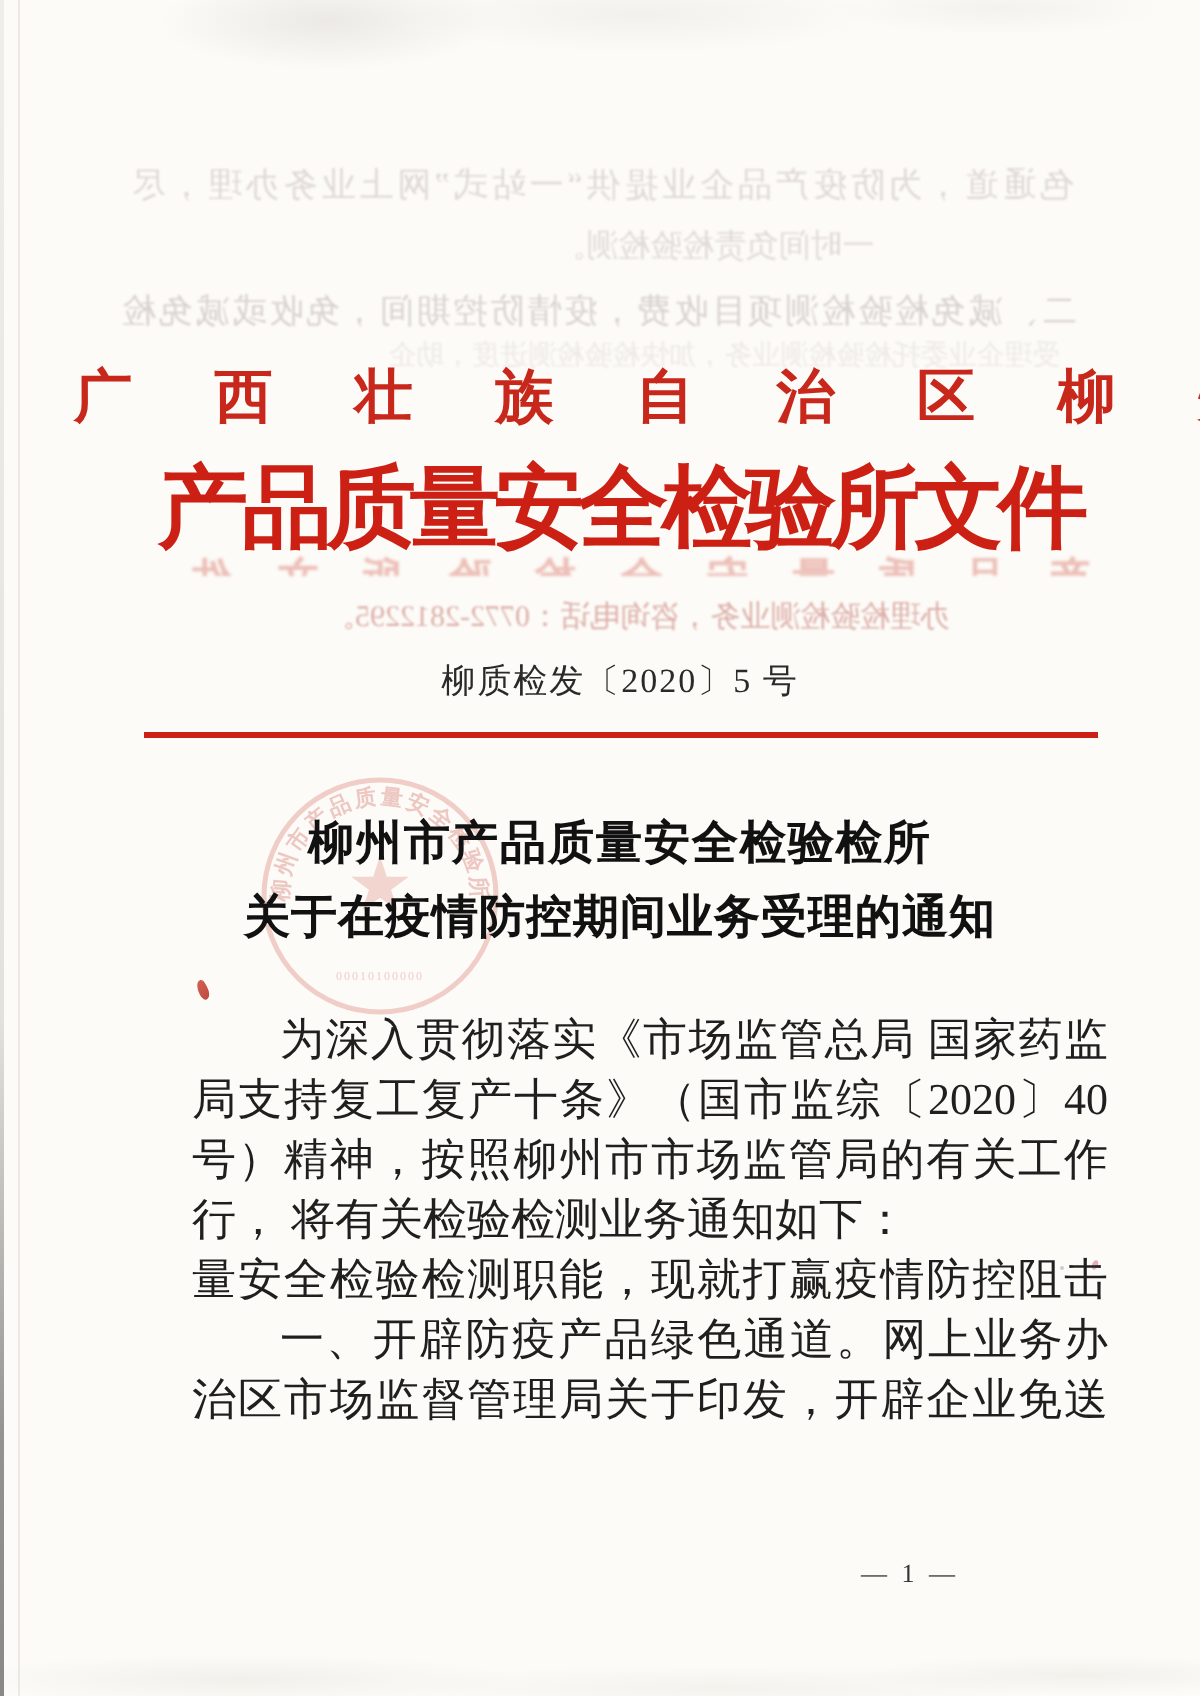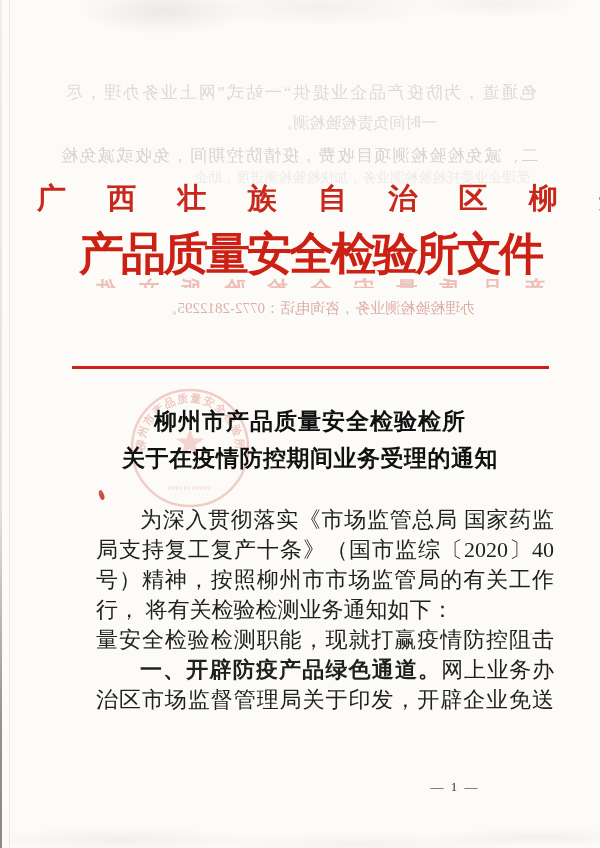--- a/index.html
+++ b/index.html
@@ -86,21 +86,21 @@
   .body-block{
     position:absolute;left:96px;top:505px;width:458px;
     color:#1f1f1f;font-size:22px;
   }
   .bline{
     height:30px;line-height:30px;white-space:nowrap;
   }
   .bline.jl{text-align:justify;text-align-last:justify;white-space:normal;height:30px;overflow:hidden;}
   .bline.ind{text-indent:2em;}
   .lead-bold{
-    font-weight:bold;
+    font-weight:normal;
     font-family:"Liberation Sans","DejaVu Sans",sans-serif;
     letter-spacing:.5px;
   }
   .page-number{
     position:absolute;left:420px;top:779px;width:70px;
     color:#333;font-size:13px;letter-spacing:2px;text-align:center;
     font-family:"Liberation Serif","DejaVu Serif",serif;
   }
 </style>
 </head>
@@ -117,20 +117,21 @@
 
   <div class="bleed" style="left:65px;top:81px;width:472px;font-size:17px;letter-spacing:1px;opacity:.32;text-align:justify;text-align-last:justify;">色通道，为防疫产品企业提供“一站式”网上业务办理，尽</div>
   <div class="bleed" style="left:225px;top:113px;width:212px;font-size:16px;opacity:.30;">一时间负责检验检测。</div>
   <div class="bleed" style="left:60px;top:144px;width:478px;font-size:17px;letter-spacing:1px;opacity:.38;text-align:justify;text-align-last:justify;">二、减免检验检测项目收费，疫情防控期间，免收或减免检</div>
   <div class="bleed" style="left:70px;top:169px;width:460px;font-size:14px;opacity:.16;">受理企业委托检验检测业务，加快检验检测进度，助企</div>
   <div class="bleed bleed-red" style="left:60px;top:275px;width:486px;height:13px;font-size:21px;letter-spacing:22px;opacity:.33;">产品质量安全检验所文件</div>
   <div class="bleed" style="left:135px;top:299px;width:340px;font-size:15px;color:#c4706a;opacity:.55;">办理检验检测业务，咨询电话：0772-2812295。</div>
 
   <div class="head-region">广 西 壮 族 自 治 区 柳 州 市</div>
   <div class="head-org">产品质量安全检验所文件</div>
+  <div class="doc-number">柳质检发〔2020〕5 号</div>
   <div class="red-rule"></div>
 
   <svg class="seal" viewBox="0 0 128 128">
     <circle cx="64" cy="64" r="58" fill="none" stroke="rgba(205,70,58,.30)" stroke-width="2.5"></circle>
     <path id="sealArc" d="M 18 64 A 46 46 0 0 1 110 64" fill="none"></path>
     <text font-size="11" letter-spacing="1.5" fill="rgba(200,62,52,.32)" font-weight="bold">
       <textPath href="#sealArc" startOffset="50%" text-anchor="middle">柳州市产品质量安全检验所</textPath>
     </text>
     <path d="M64 44 L67.4 54.4 L78.4 54.4 L69.5 60.9 L72.9 71.3 L64 64.9 L55.1 71.3 L58.5 60.9 L49.6 54.4 L60.6 54.4 Z" fill="rgba(205,70,58,.25)"></path>
     <text x="64" y="106" font-size="6" letter-spacing="1" fill="rgba(200,62,52,.30)" text-anchor="middle">00010100000</text>

